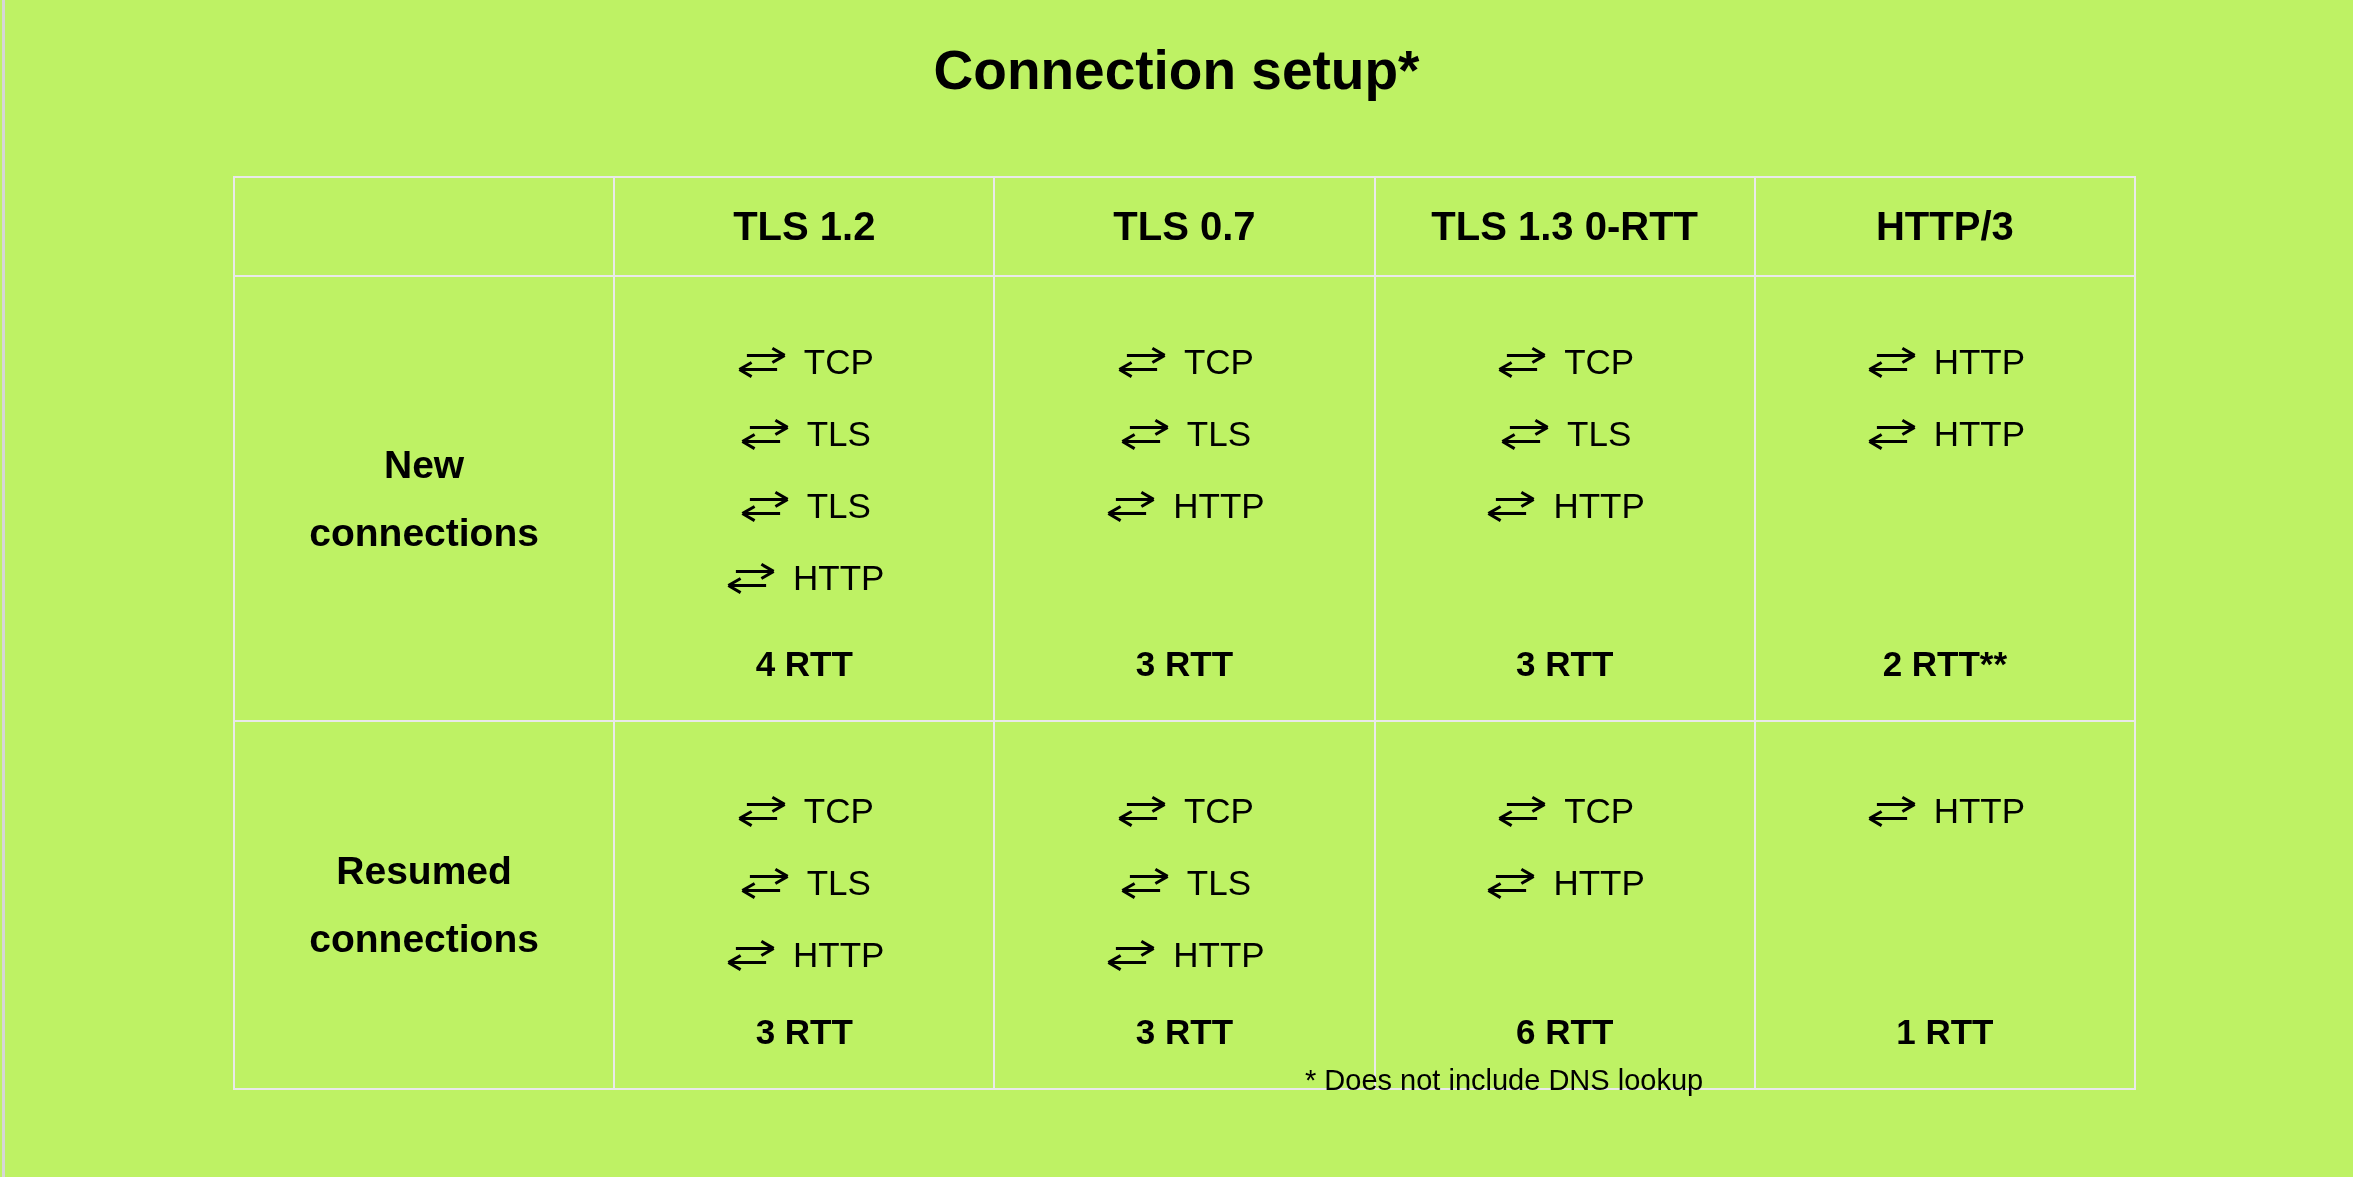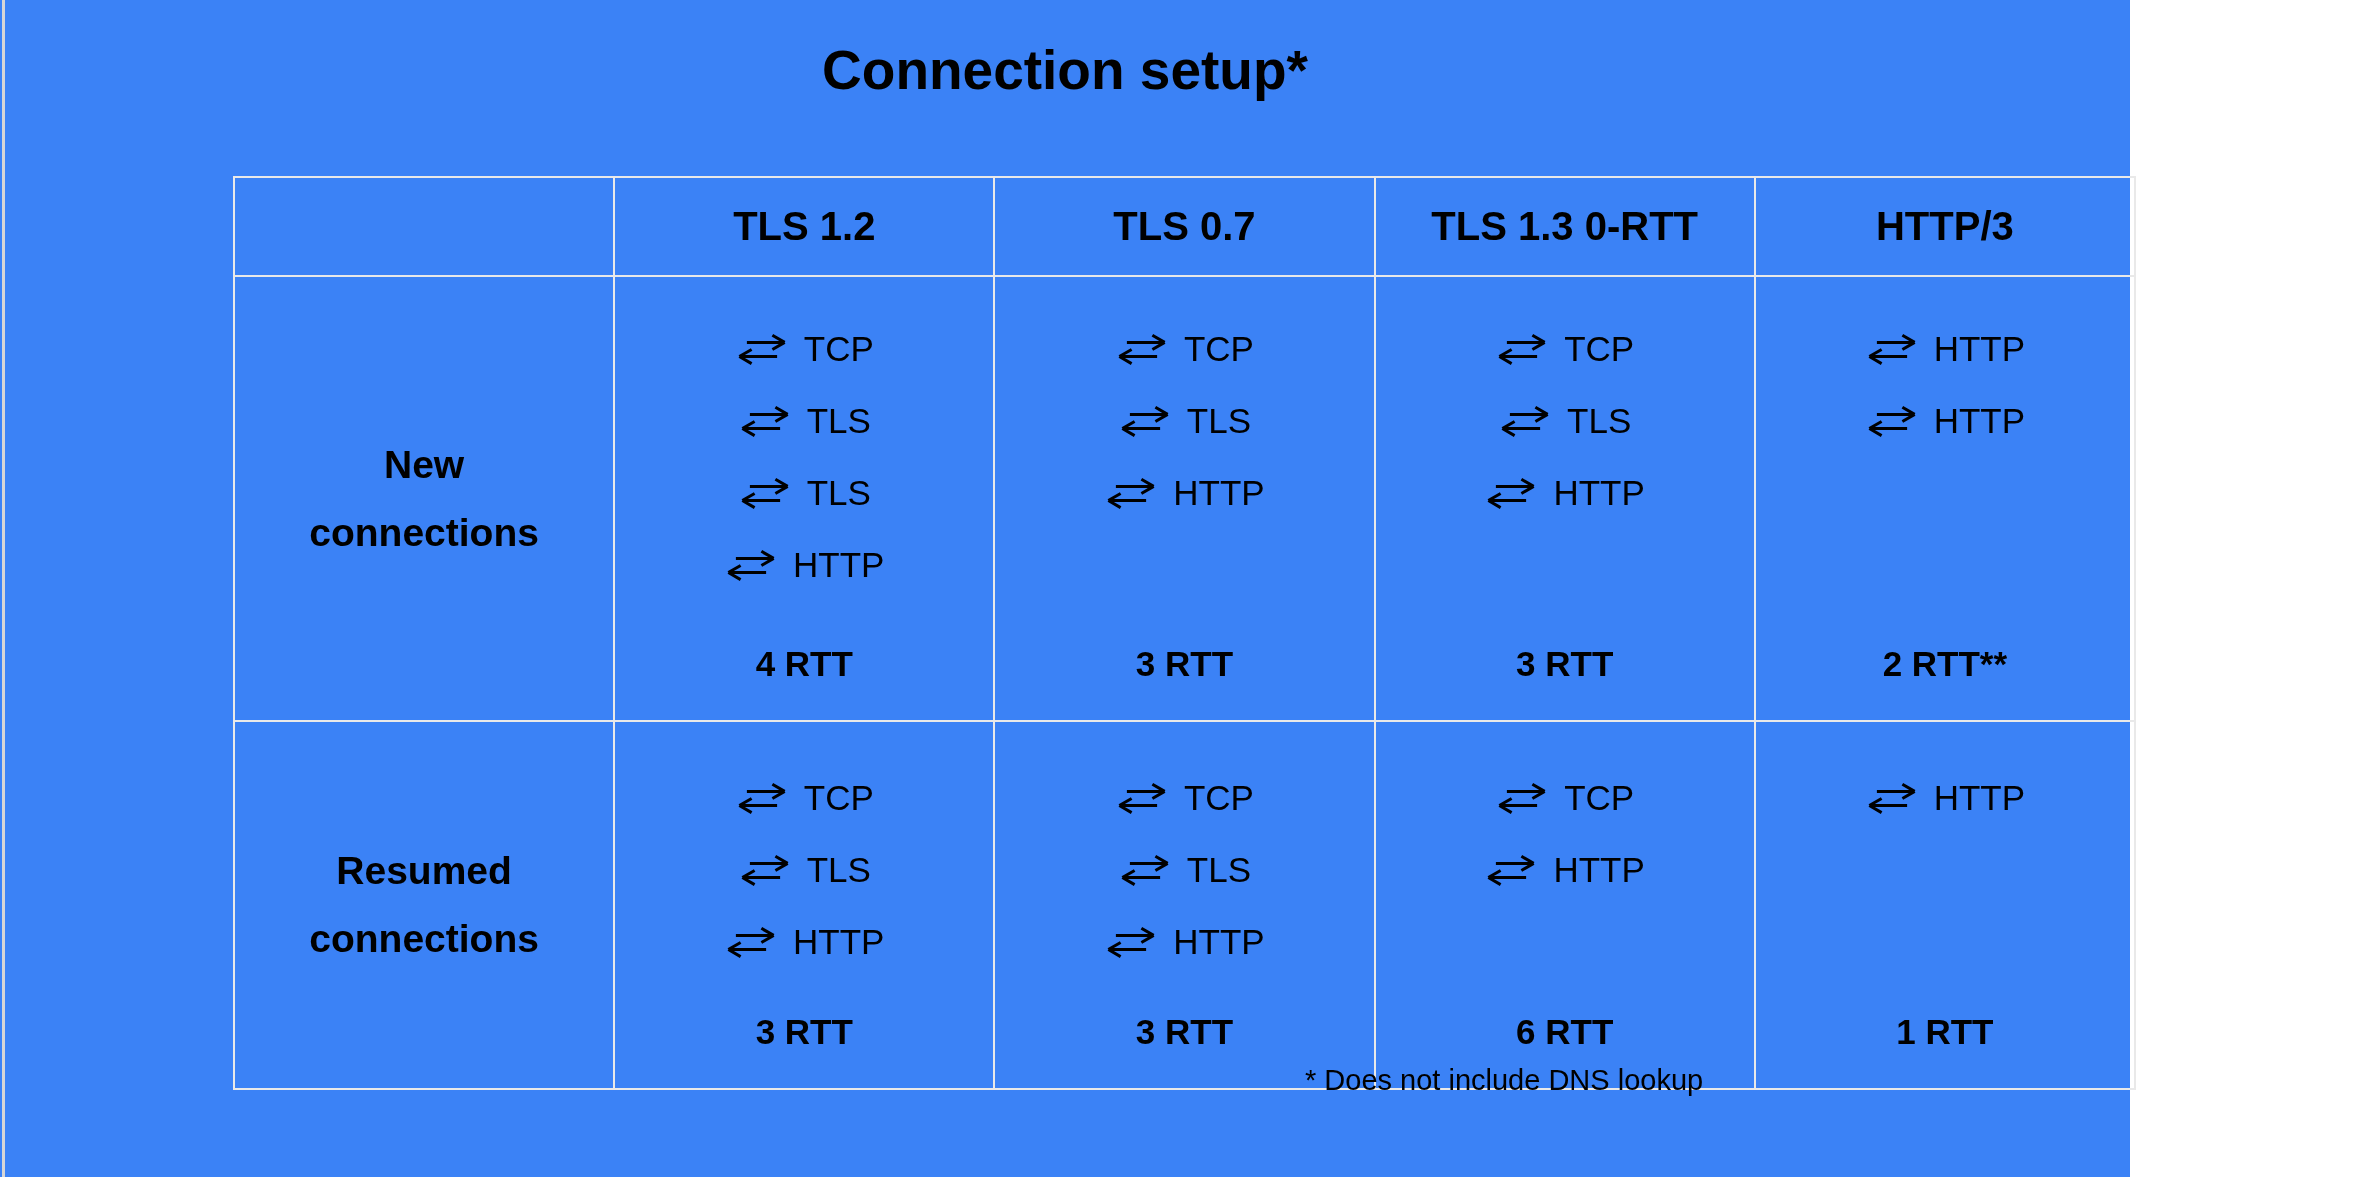--- a/index.html
+++ b/index.html
@@ -7,23 +7,23 @@
     padding: 0;
     width: 2353px;
     height: 1177px;
     background: #ffffff;
     font-family: "Liberation Sans", "DejaVu Sans", sans-serif;
     color: #000;
     overflow: hidden;
   }
   .page {
     position: relative;
-    width: 2130px;
+    width: 2353px;
     height: 1177px;
-    background: #3b82f6;
+    background: #bef264;
   }
   .page-edge {
     position: absolute;
     left: 2px;
     top: 0;
     width: 3px;
     height: 100%;
     background: #d6d6d6;
   }
   .title {
@@ -73,20 +73,21 @@
     justify-content: space-between;
     box-sizing: border-box;
     padding: 38px 0 20px 0;
   }
   tr.row-new .cellwrap { height: 411px; }
   tr.row-resumed .cellwrap { height: 334px; padding-top: 42px; }
   .steps {
     display: flex;
     flex-direction: column;
     gap: 36px;
+    margin-top: 13px;
   }
   .step {
     height: 36px;
     display: flex;
     align-items: center;
     justify-content: center;
   }
   .rt-icon { width: 54px; height: 34px; flex: 0 0 auto; }
   .rt-icon path {
     stroke: #000;

